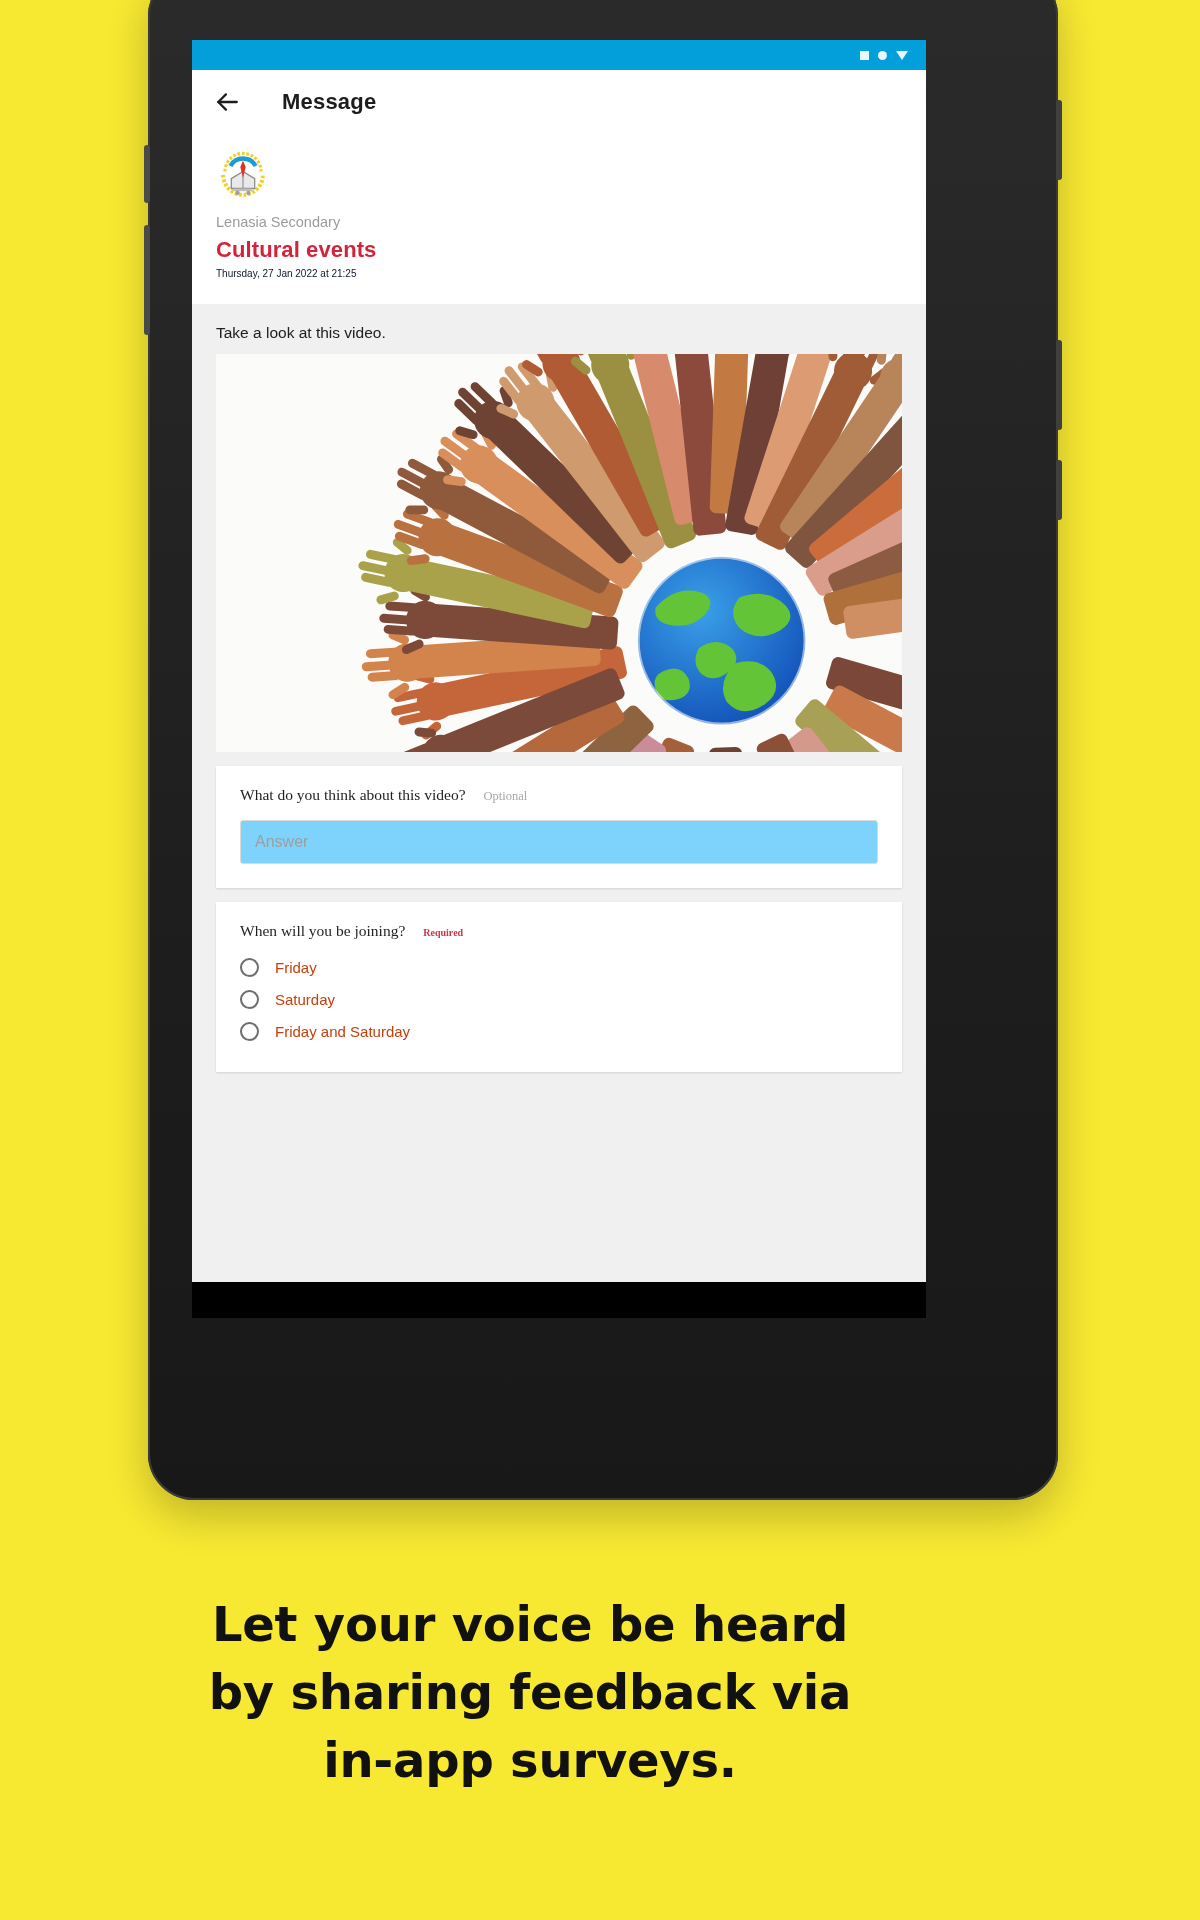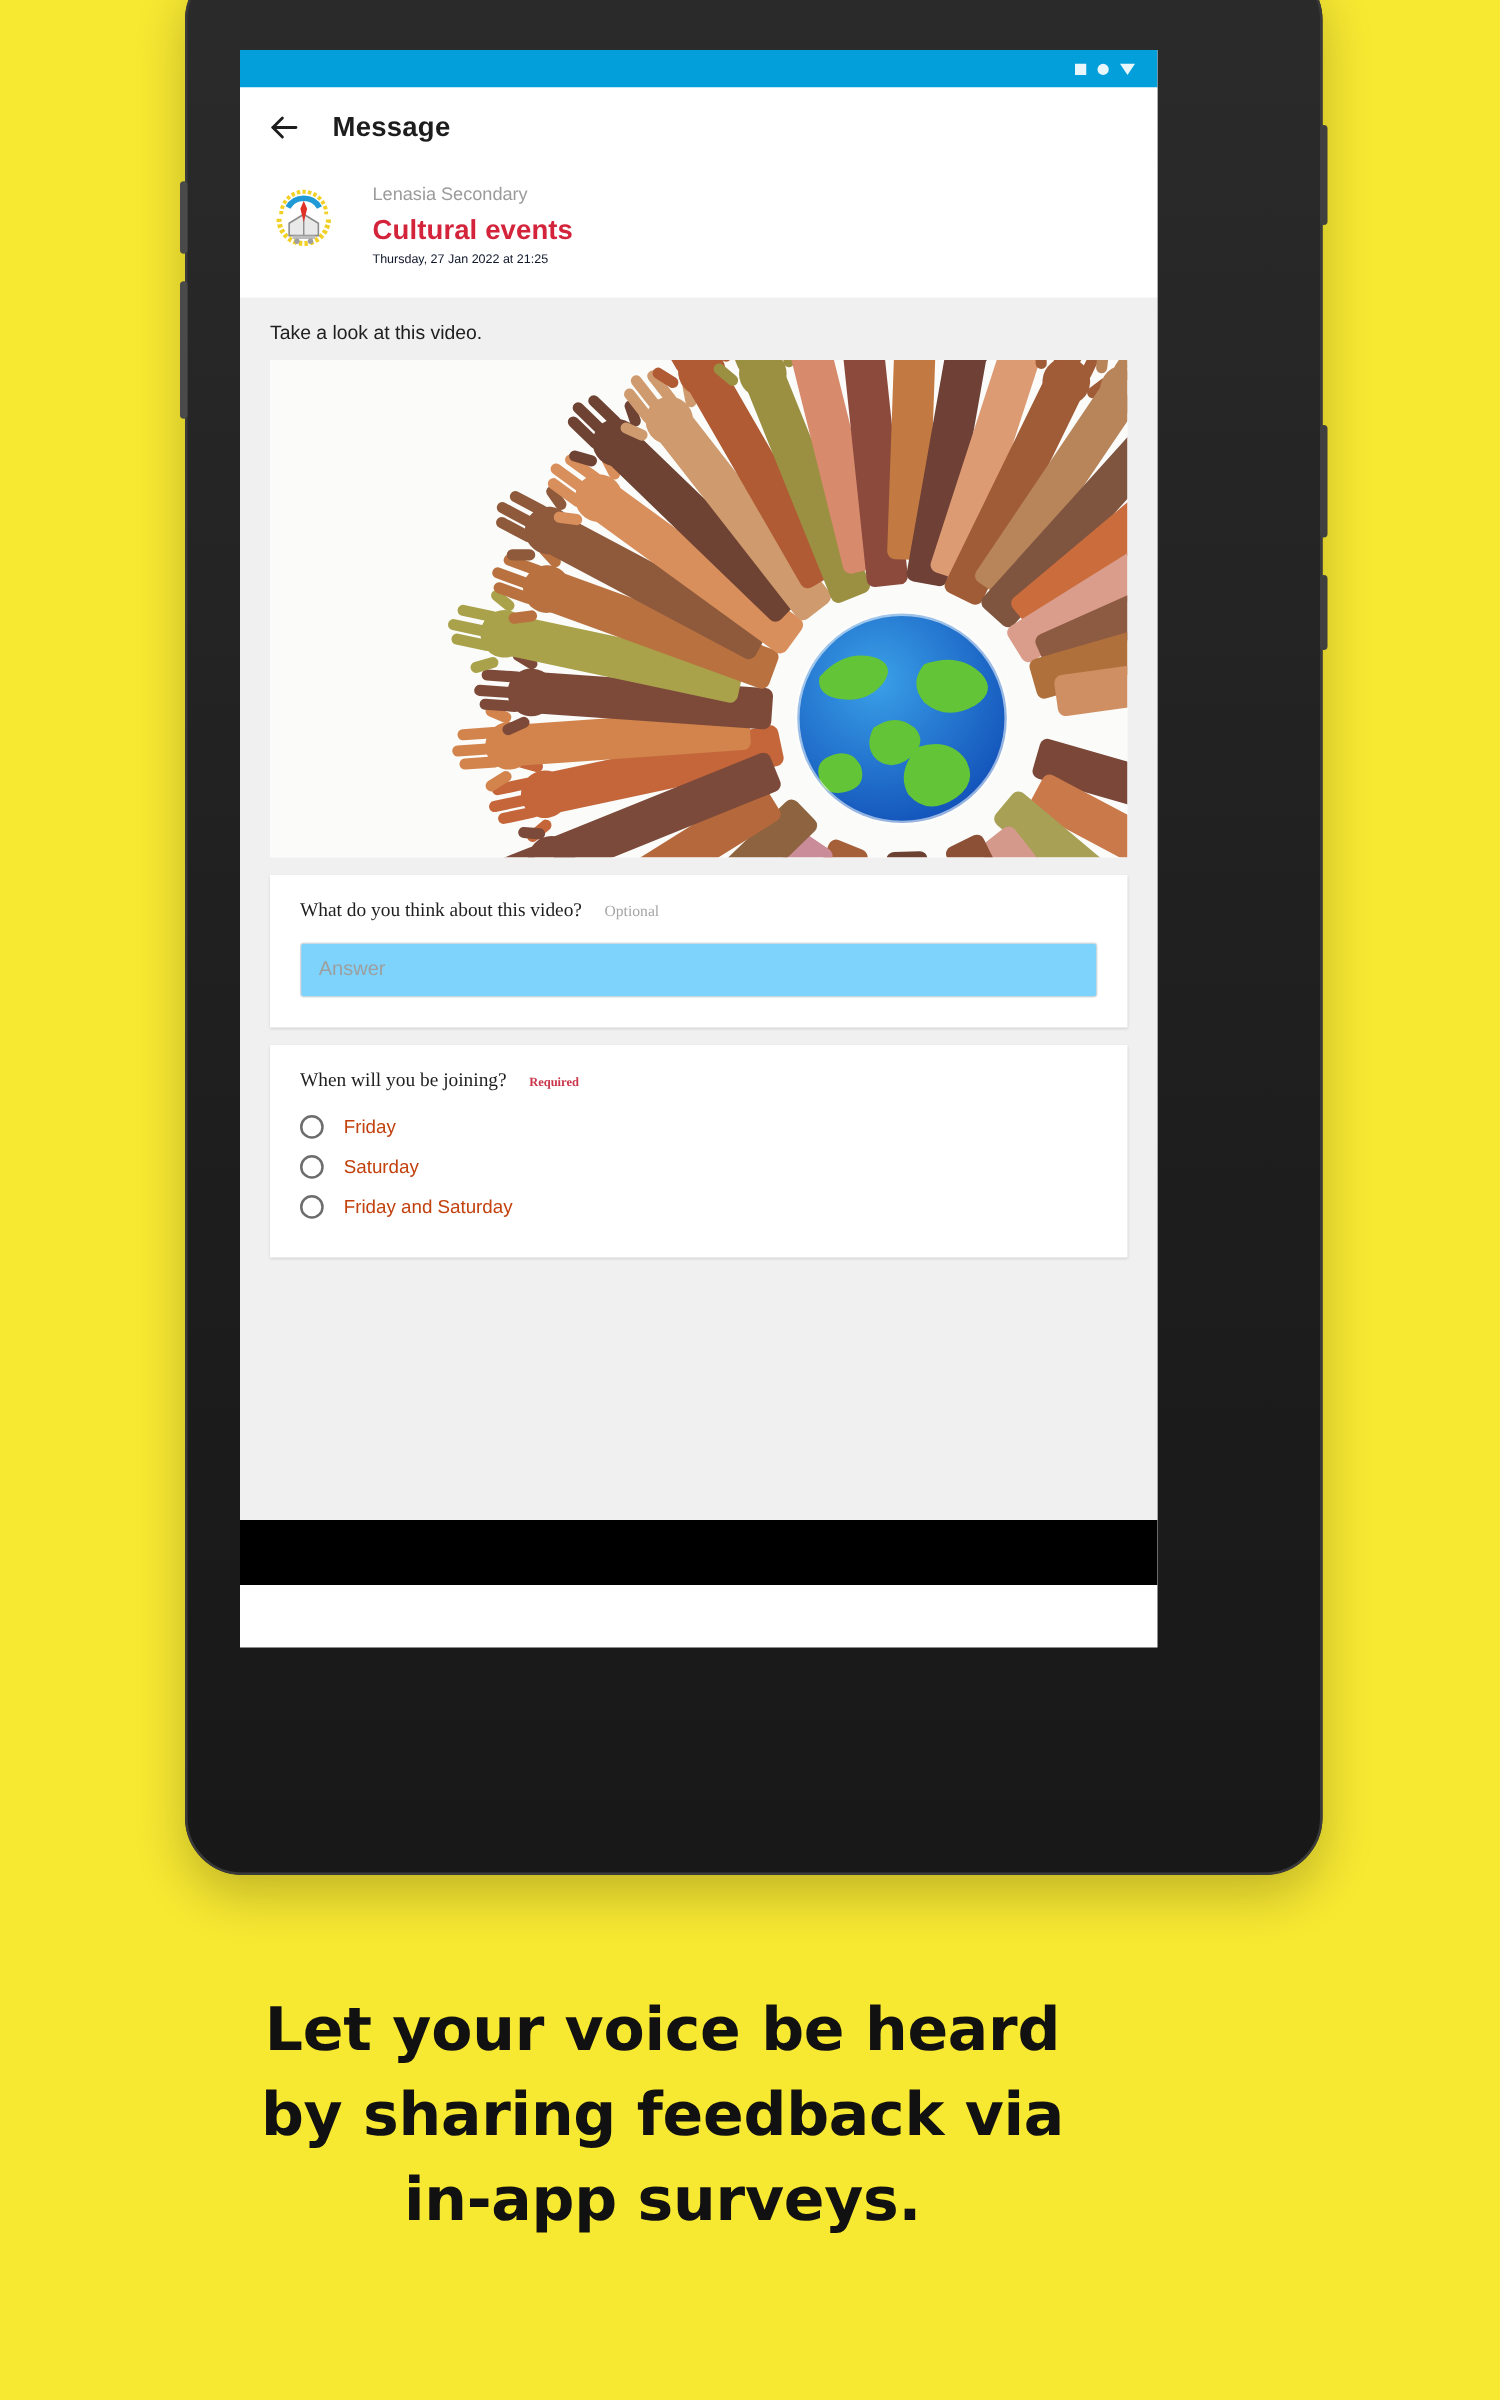--- a/index.html
+++ b/index.html
@@ -62,29 +62,30 @@
   .st-tr {
     width: 0; height: 0;
     border-left: 6px solid transparent;
     border-right: 6px solid transparent;
     border-top: 9px solid #e9f6fc;
   }
 
   
   .appbar {
     height: 64px; background: #fff;
-    display: flex; align-items: center; padding-left: 22px; gap: 26px;
+    display: flex; align-items: center; padding-left: 22px; gap: 42px;
   }
   .back-icon { width: 26px; height: 26px; display:block; }
   .appbar-title { font-size: 22px; font-weight: bold; color: #1d1d1d; letter-spacing:.2px; }
 
   
   .msg-head {
-    background: #fff; display: flex; gap: 28px;
+    background: #fff; display: flex; gap: 6px;
     padding: 8px 22px 22px 24px;
+    flex-direction: column;
   }
   .logo { width: 54px; height: 54px; flex: none; position: relative; margin-top: 6px;}
   .msg-meta { padding-top: 4px; }
   .school { font-size: 14.5px; color: #9b9b9b; line-height: 1.5; }
   .subject { font-size: 22px; font-weight: bold; color: #d3243b; line-height: 1.45; letter-spacing:.1px;}
   .datetime { font-size: 10px; color: #0f172a; line-height: 1.6; }
 
   
   .body-area { background: #f0f0f0; height: 978px; position: relative; }
   .intro-text { font-size: 15.5px; color: #202020; padding: 20px 24px 12px 24px; }

